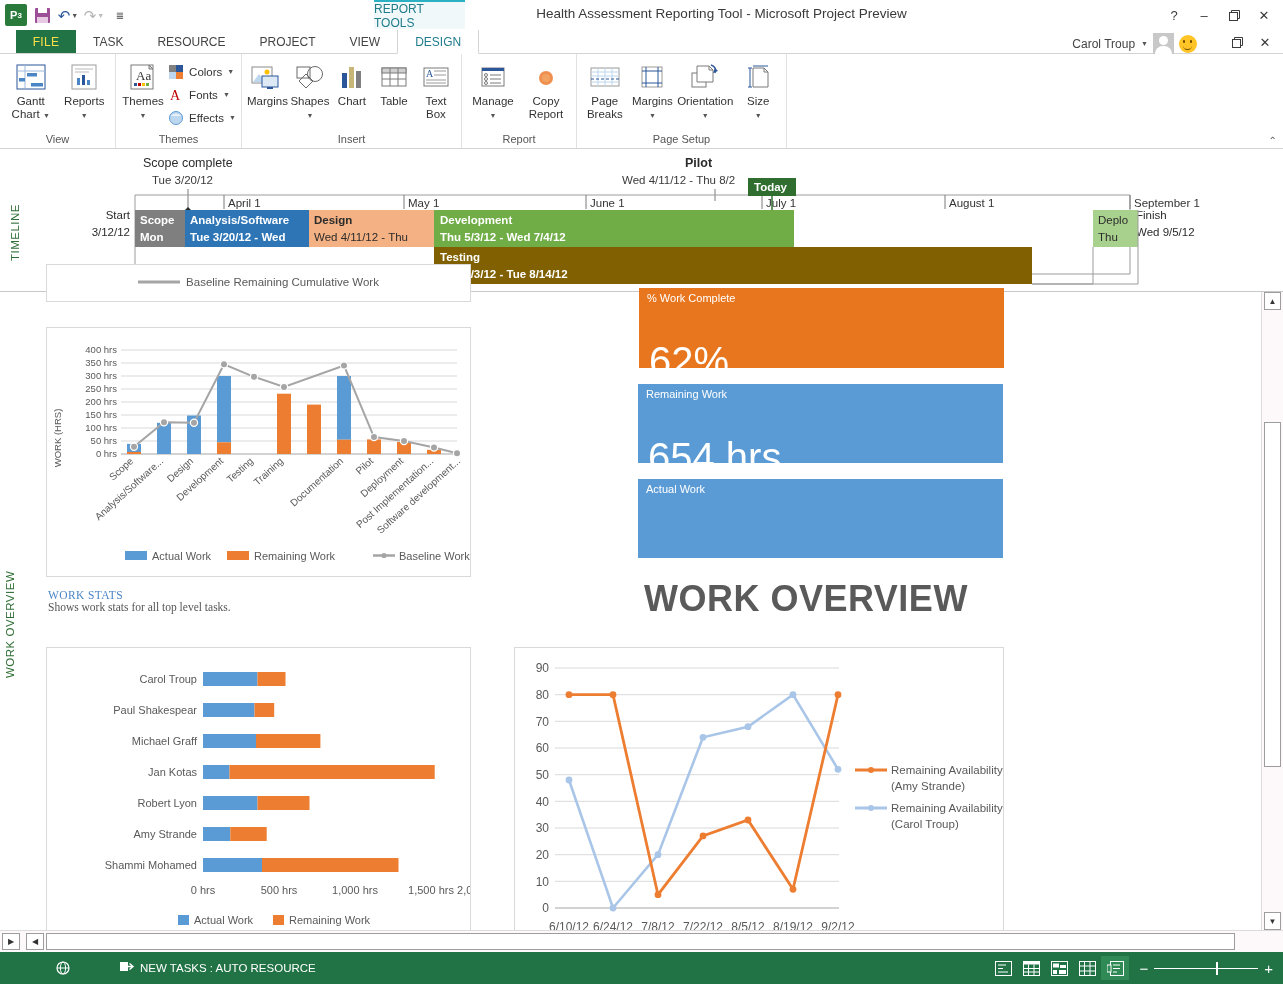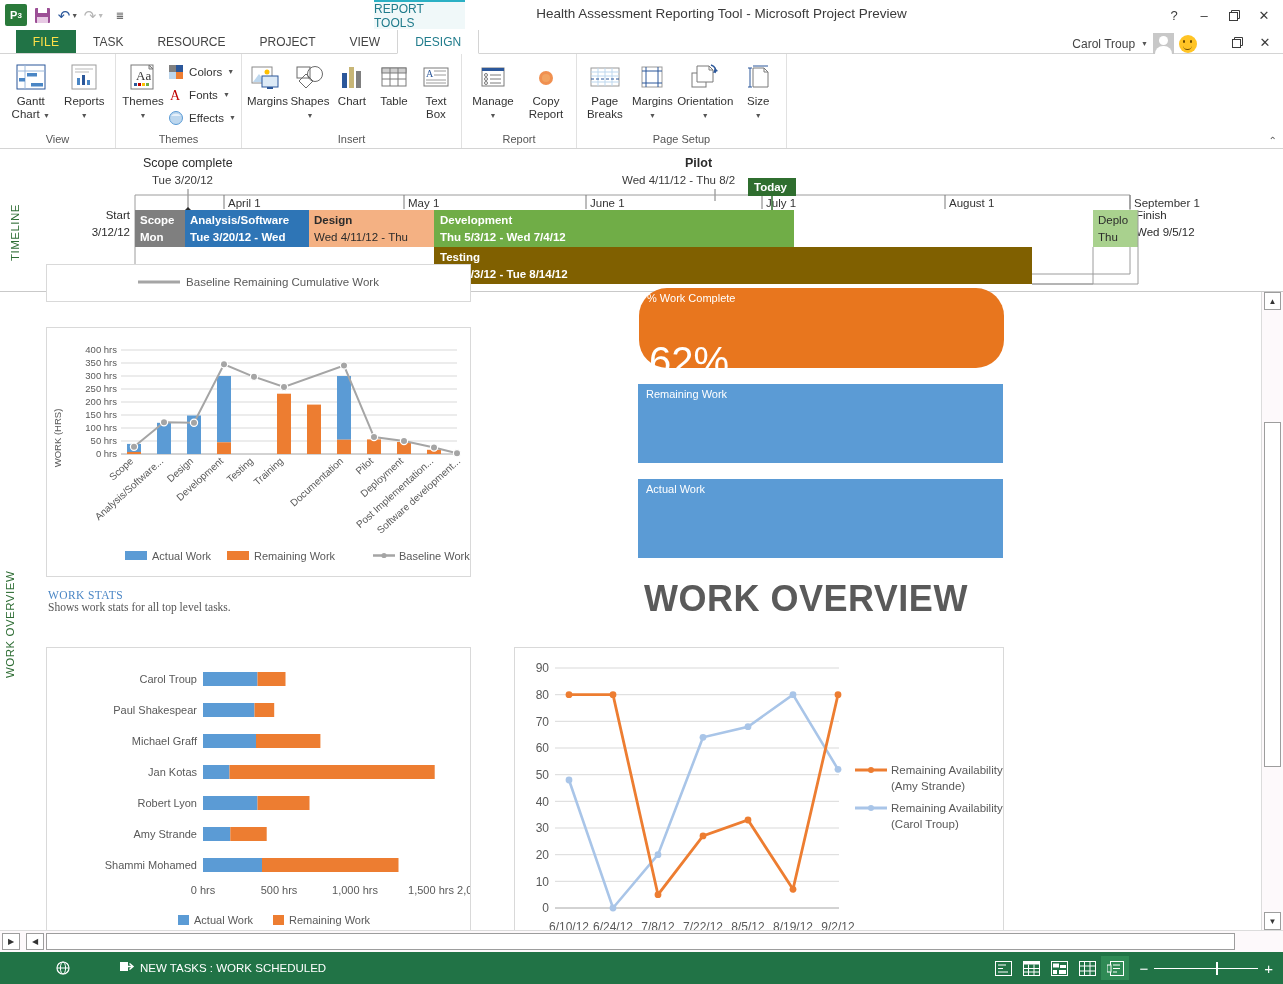--- a/index.html
+++ b/index.html
@@ -655,26 +655,27 @@
 
       <g font-family="Liberation Sans, sans-serif" font-size="11" fill="#595959">
         <rect x="131" y="267" width="11" height="10" fill="#5b9bd5"></rect>
           <text x="147" y="276">Actual Work</text>
         <rect x="226" y="267" width="11" height="10" fill="#ed7d31"></rect>
           <text x="242" y="276">Remaining Work</text>
       </g>
     </svg>
   </div>
 
-  <div class="kpi" style="left:639px; top:-4px; width:365px; height:80px; background:#e8761e;border-radius:28px;">
+  <div class="kpi" style="left:639px; top:-4px; width:365px; height:80px; background:#e8761e;">
     <div class="kpi-title">% Work Complete</div>
     <div class="kpi-value">62%</div>
   </div>
   <div class="kpi" style="left:638px; top:92px; width:365px; height:79px; background:#5b9bd5;">
     <div class="kpi-title">Remaining Work</div>
+    <div class="kpi-value">654 hrs</div>
   </div>
   <div class="kpi" style="left:638px; top:187px; width:365px; height:79px; background:#5b9bd5;">
     <div class="kpi-title">Actual Work</div>
   </div>
 
   <div class="wo-title" style="left:644px; top:286px;">WORK OVERVIEW</div>
 
   <div class="panel" style="left:514px; top:355px; width:490px; height:293px;">
     <svg width="488" height="291" viewBox="0 0 488 291">
 
@@ -767,21 +768,21 @@
     <line x1="1" y1="7" x2="13" y2="7" stroke="#fff" stroke-width="1"></line>
       </svg>
   </div>
   <div class="sb-item" style="padding-left:40px">
     <span>
       <svg width="15" height="14" viewBox="0 0 15 14">
           <rect x="0" y="2" width="8" height="9" fill="#fff"></rect>
       <path d="M5 6.5 h7 M9.5 3.5 L13 6.5 L9.5 9.5" stroke="#fff" stroke-width="1.5" fill="none"></path>
         </svg>
     </span>
-    <span>NEW TASKS : WORK SCHEDULED</span>
+    <span>NEW TASKS : AUTO RESOURCE</span>
   </div>
 
   <div style="flex:1"></div>
 
   <div class="view-btn">
     <svg width="17" height="15" viewBox="0 0 17 15">
         <rect x="0.5" y="0.5" width="16" height="14" fill="none" stroke="#fff"></rect>
     <line x1="3" y1="4" x2="11" y2="4" stroke="#fff"></line>
         <line x1="3" y1="7.5" x2="8" y2="7.5" stroke="#fff"></line>
         <line x1="3" y1="11" x2="13" y2="11" stroke="#fff"></line>

